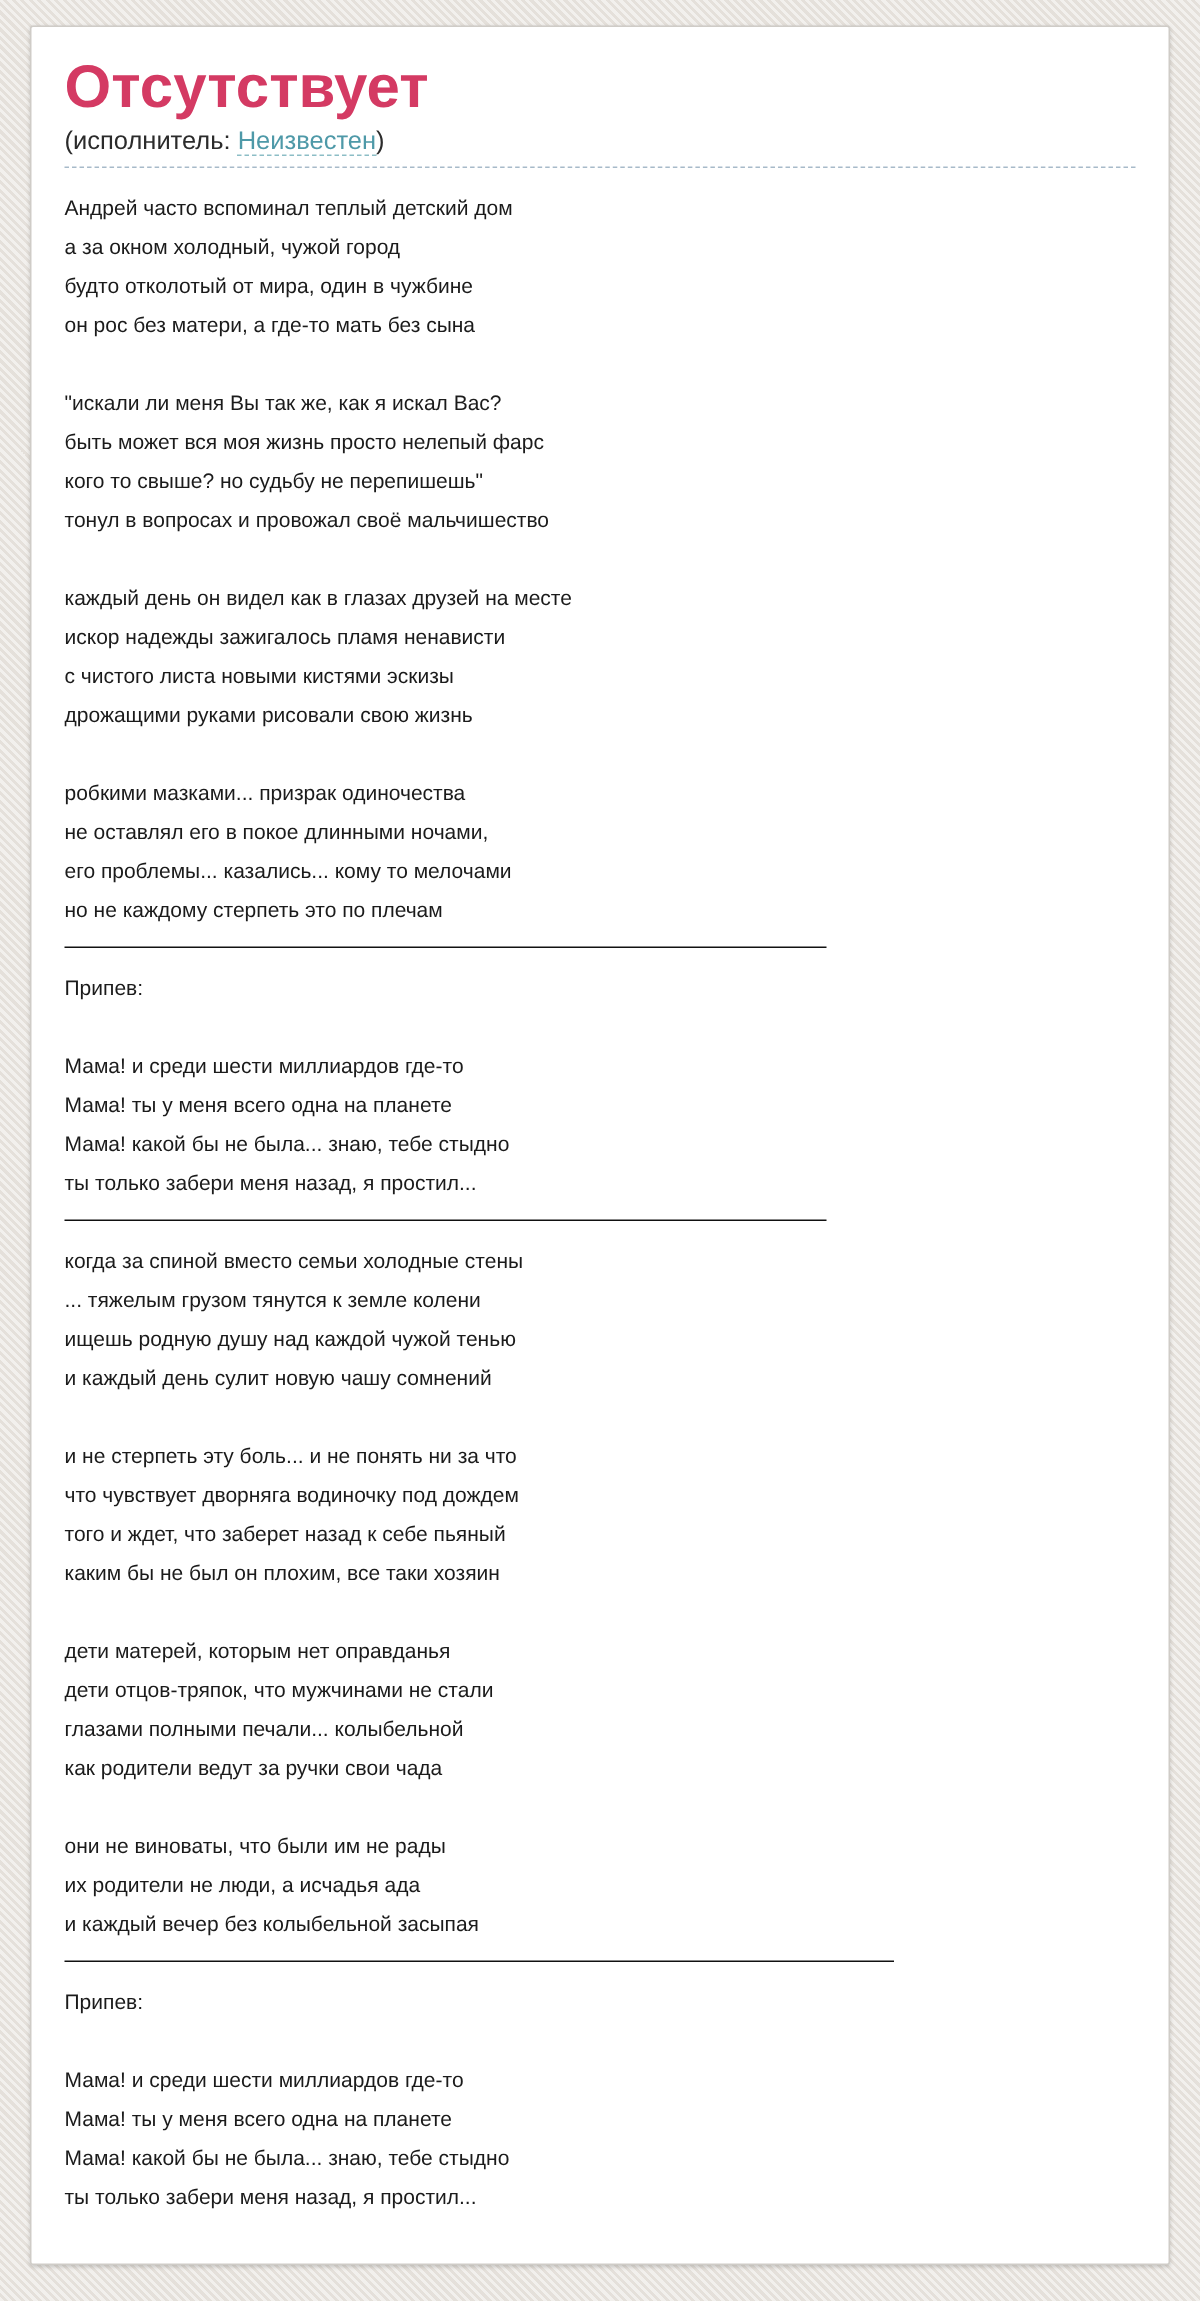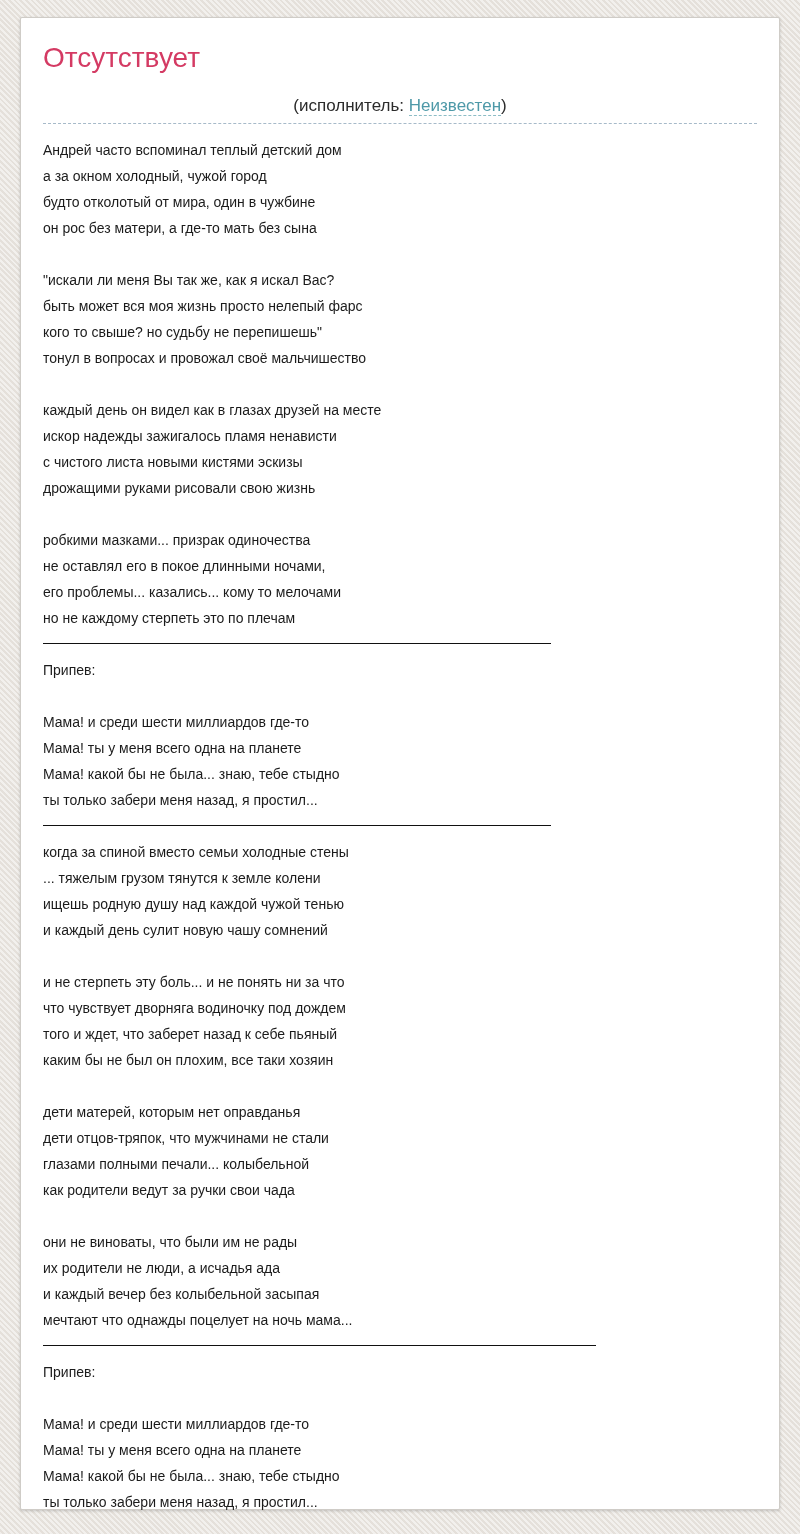--- a/index.html
+++ b/index.html
@@ -35,31 +35,30 @@
     border: 1px solid #cfccc7;
     border-radius: 2px;
     box-shadow: 0 1px 3px rgba(0,0,0,0.18);
     padding: 24px 22px 0 22px;
   }
   .header {
     border-bottom: 1px dashed var(--header-border);
     padding-bottom: 6px;
   }
   .title {
-    font-size: 28px;
+    font-size: 40px;
     line-height: 32px;
-    font-weight: 400;
+    font-weight: 700;
     color: var(--title-color);
   }
   .artist-line {
-    margin-top: 20px;
+    margin-top: 8px;
     font-size: 17px;
     line-height: 23px;
     color: #2b2b2b;
-    text-align: center;
   }
   .artist-link {
     color: var(--link-color);
     text-decoration: none;
     border-bottom: 1px dashed rgba(78,153,168,0.65);
     cursor: pointer;
   }
   .lyrics {
     margin-top: 13px;
     font-size: 14px;
@@ -135,21 +134,20 @@
         <div class="stanza">
           <div class="line">дети матерей, которым нет оправданья</div>
           <div class="line">дети отцов-тряпок, что мужчинами не стали</div>
           <div class="line">глазами полными печали... колыбельной</div>
           <div class="line">как родители ведут за ручки свои чада</div>
         </div>
         <div class="stanza">
           <div class="line">они не виноваты, что были им не рады</div>
           <div class="line">их родители не люди, а исчадья ада</div>
           <div class="line">и каждый вечер без колыбельной засыпая</div>
-          <div class="line">мечтают что однажды поцелует на ночь мама...</div>
         </div>
         <div class="divider" style="width: 553px;"></div>
         <div class="chorus-label">Припев:</div>
         <div class="stanza">
           <div class="line">Мама! и среди шести миллиардов где-то</div>
           <div class="line">Мама! ты у меня всего одна на планете</div>
           <div class="line">Мама! какой бы не была... знаю, тебе стыдно</div>
           <div class="line">ты только забери меня назад, я простил...</div>
         </div>
       </div>

